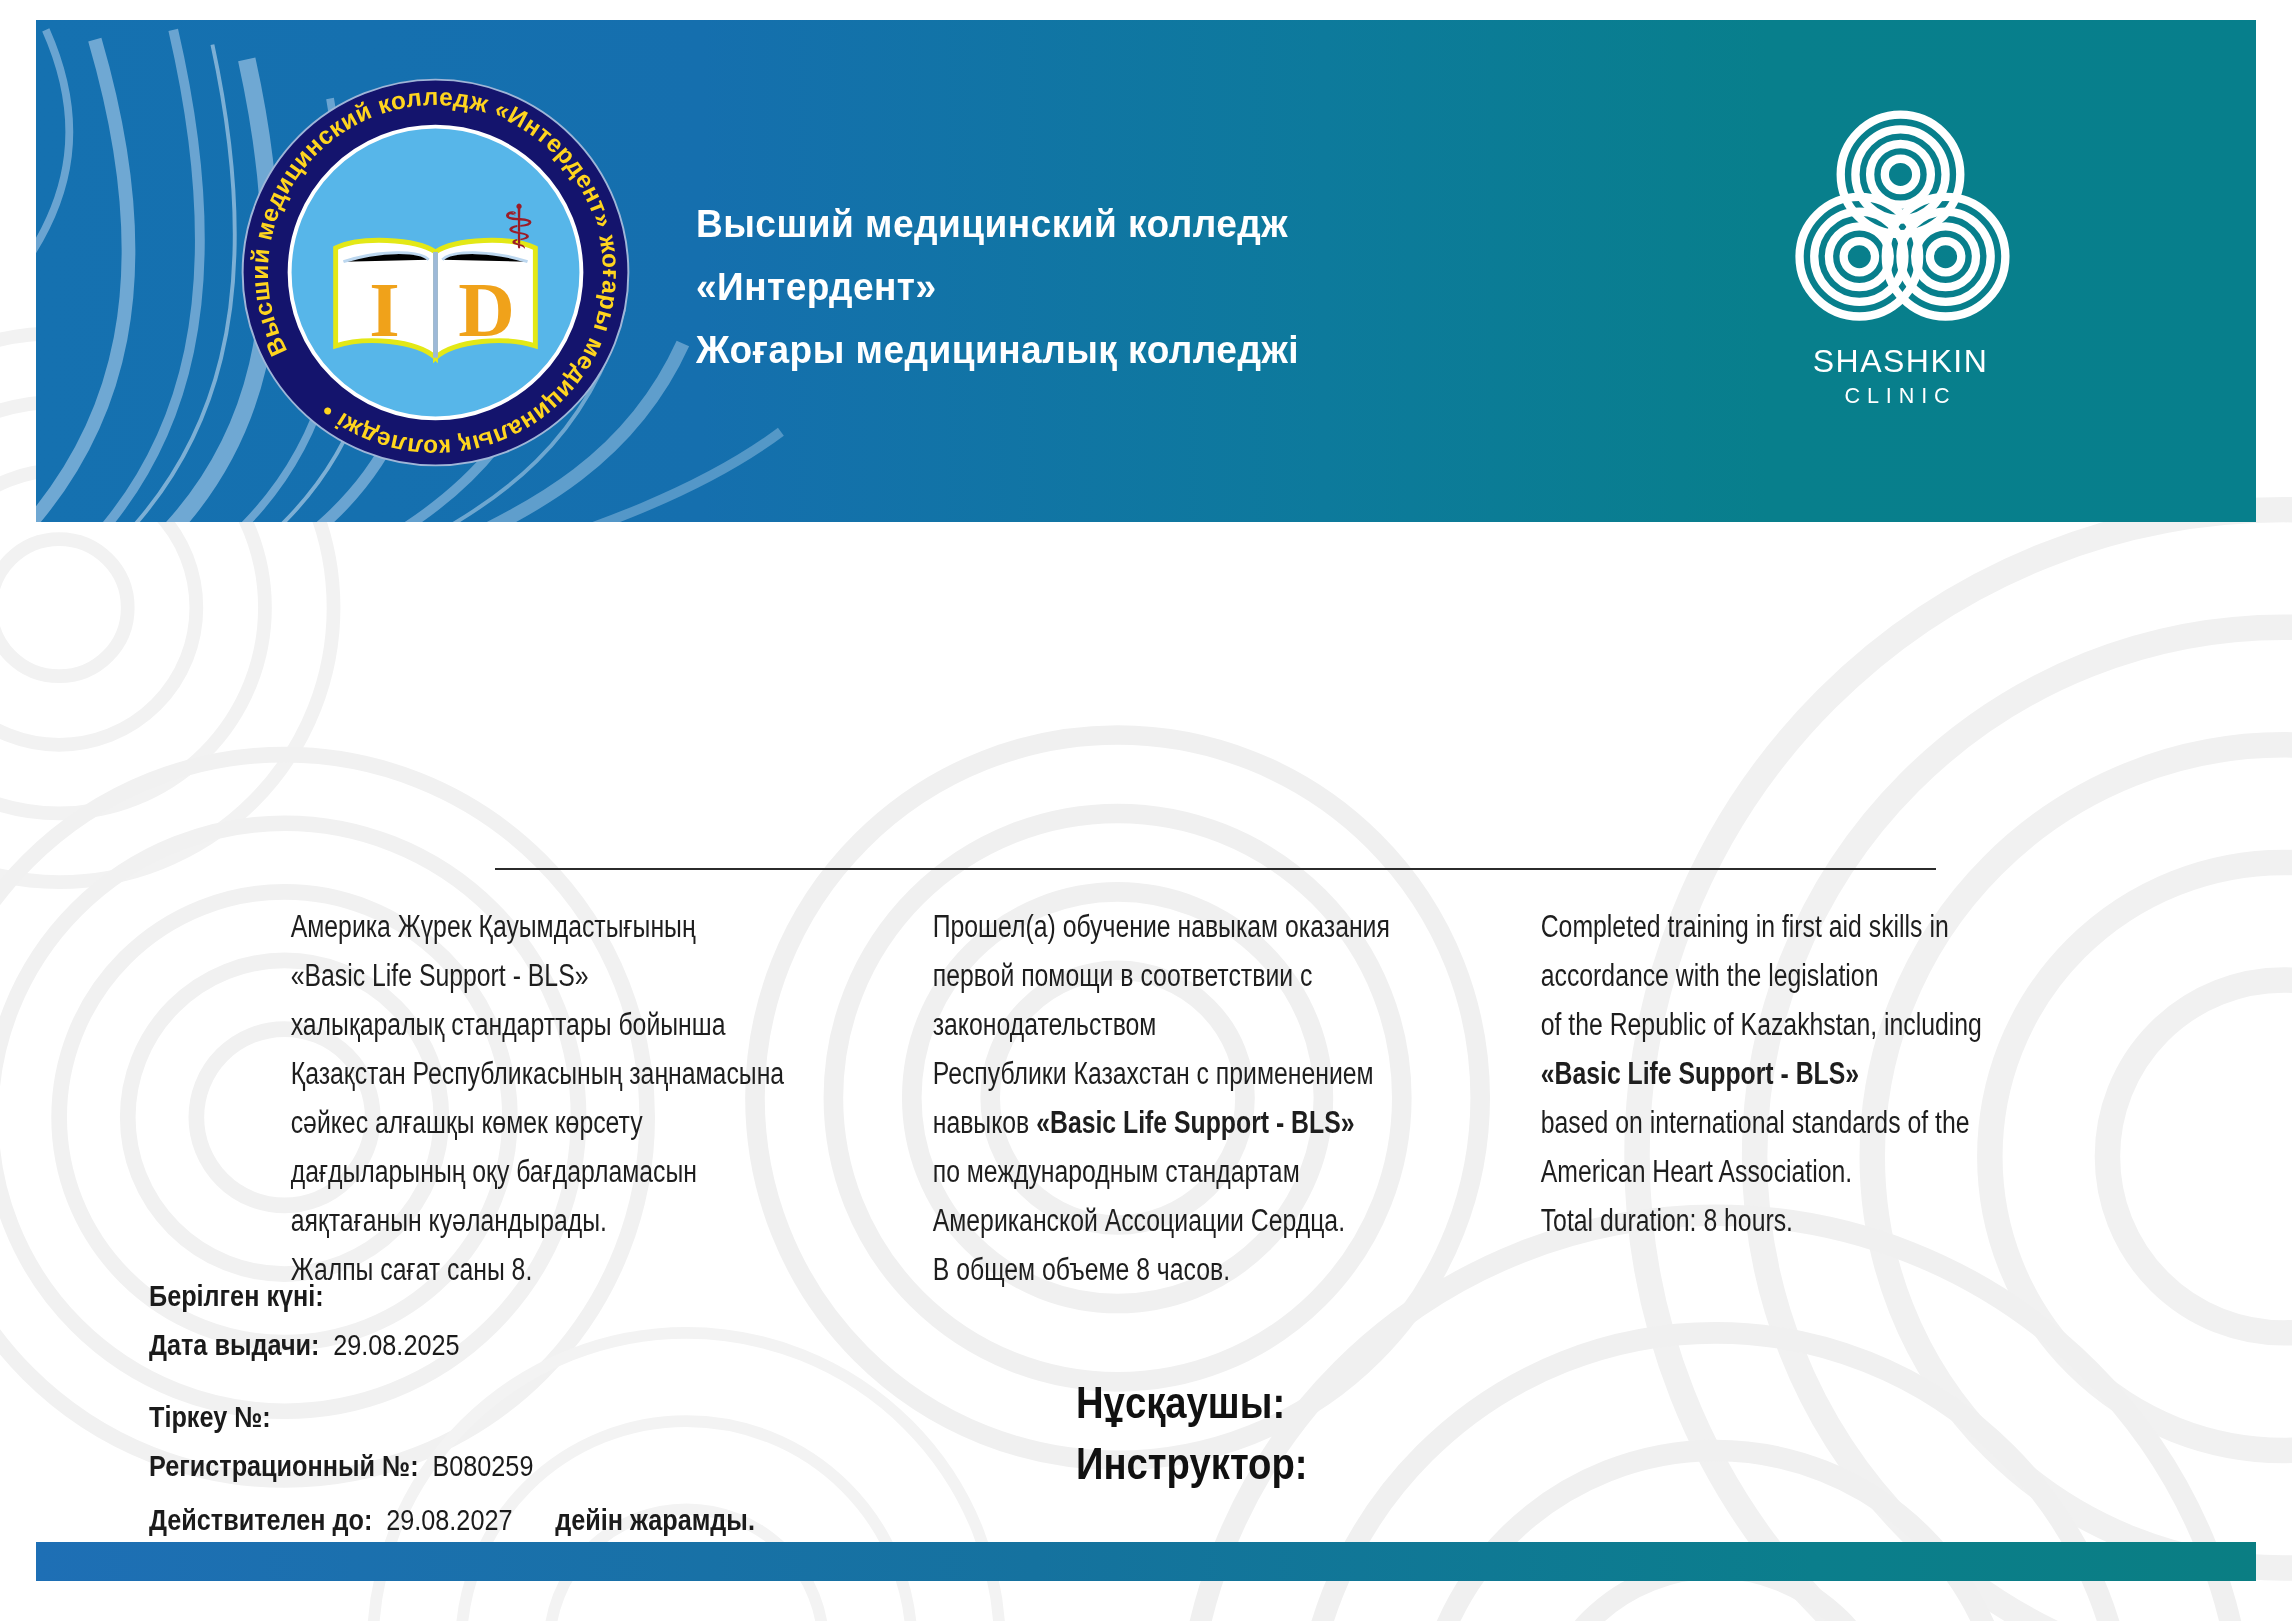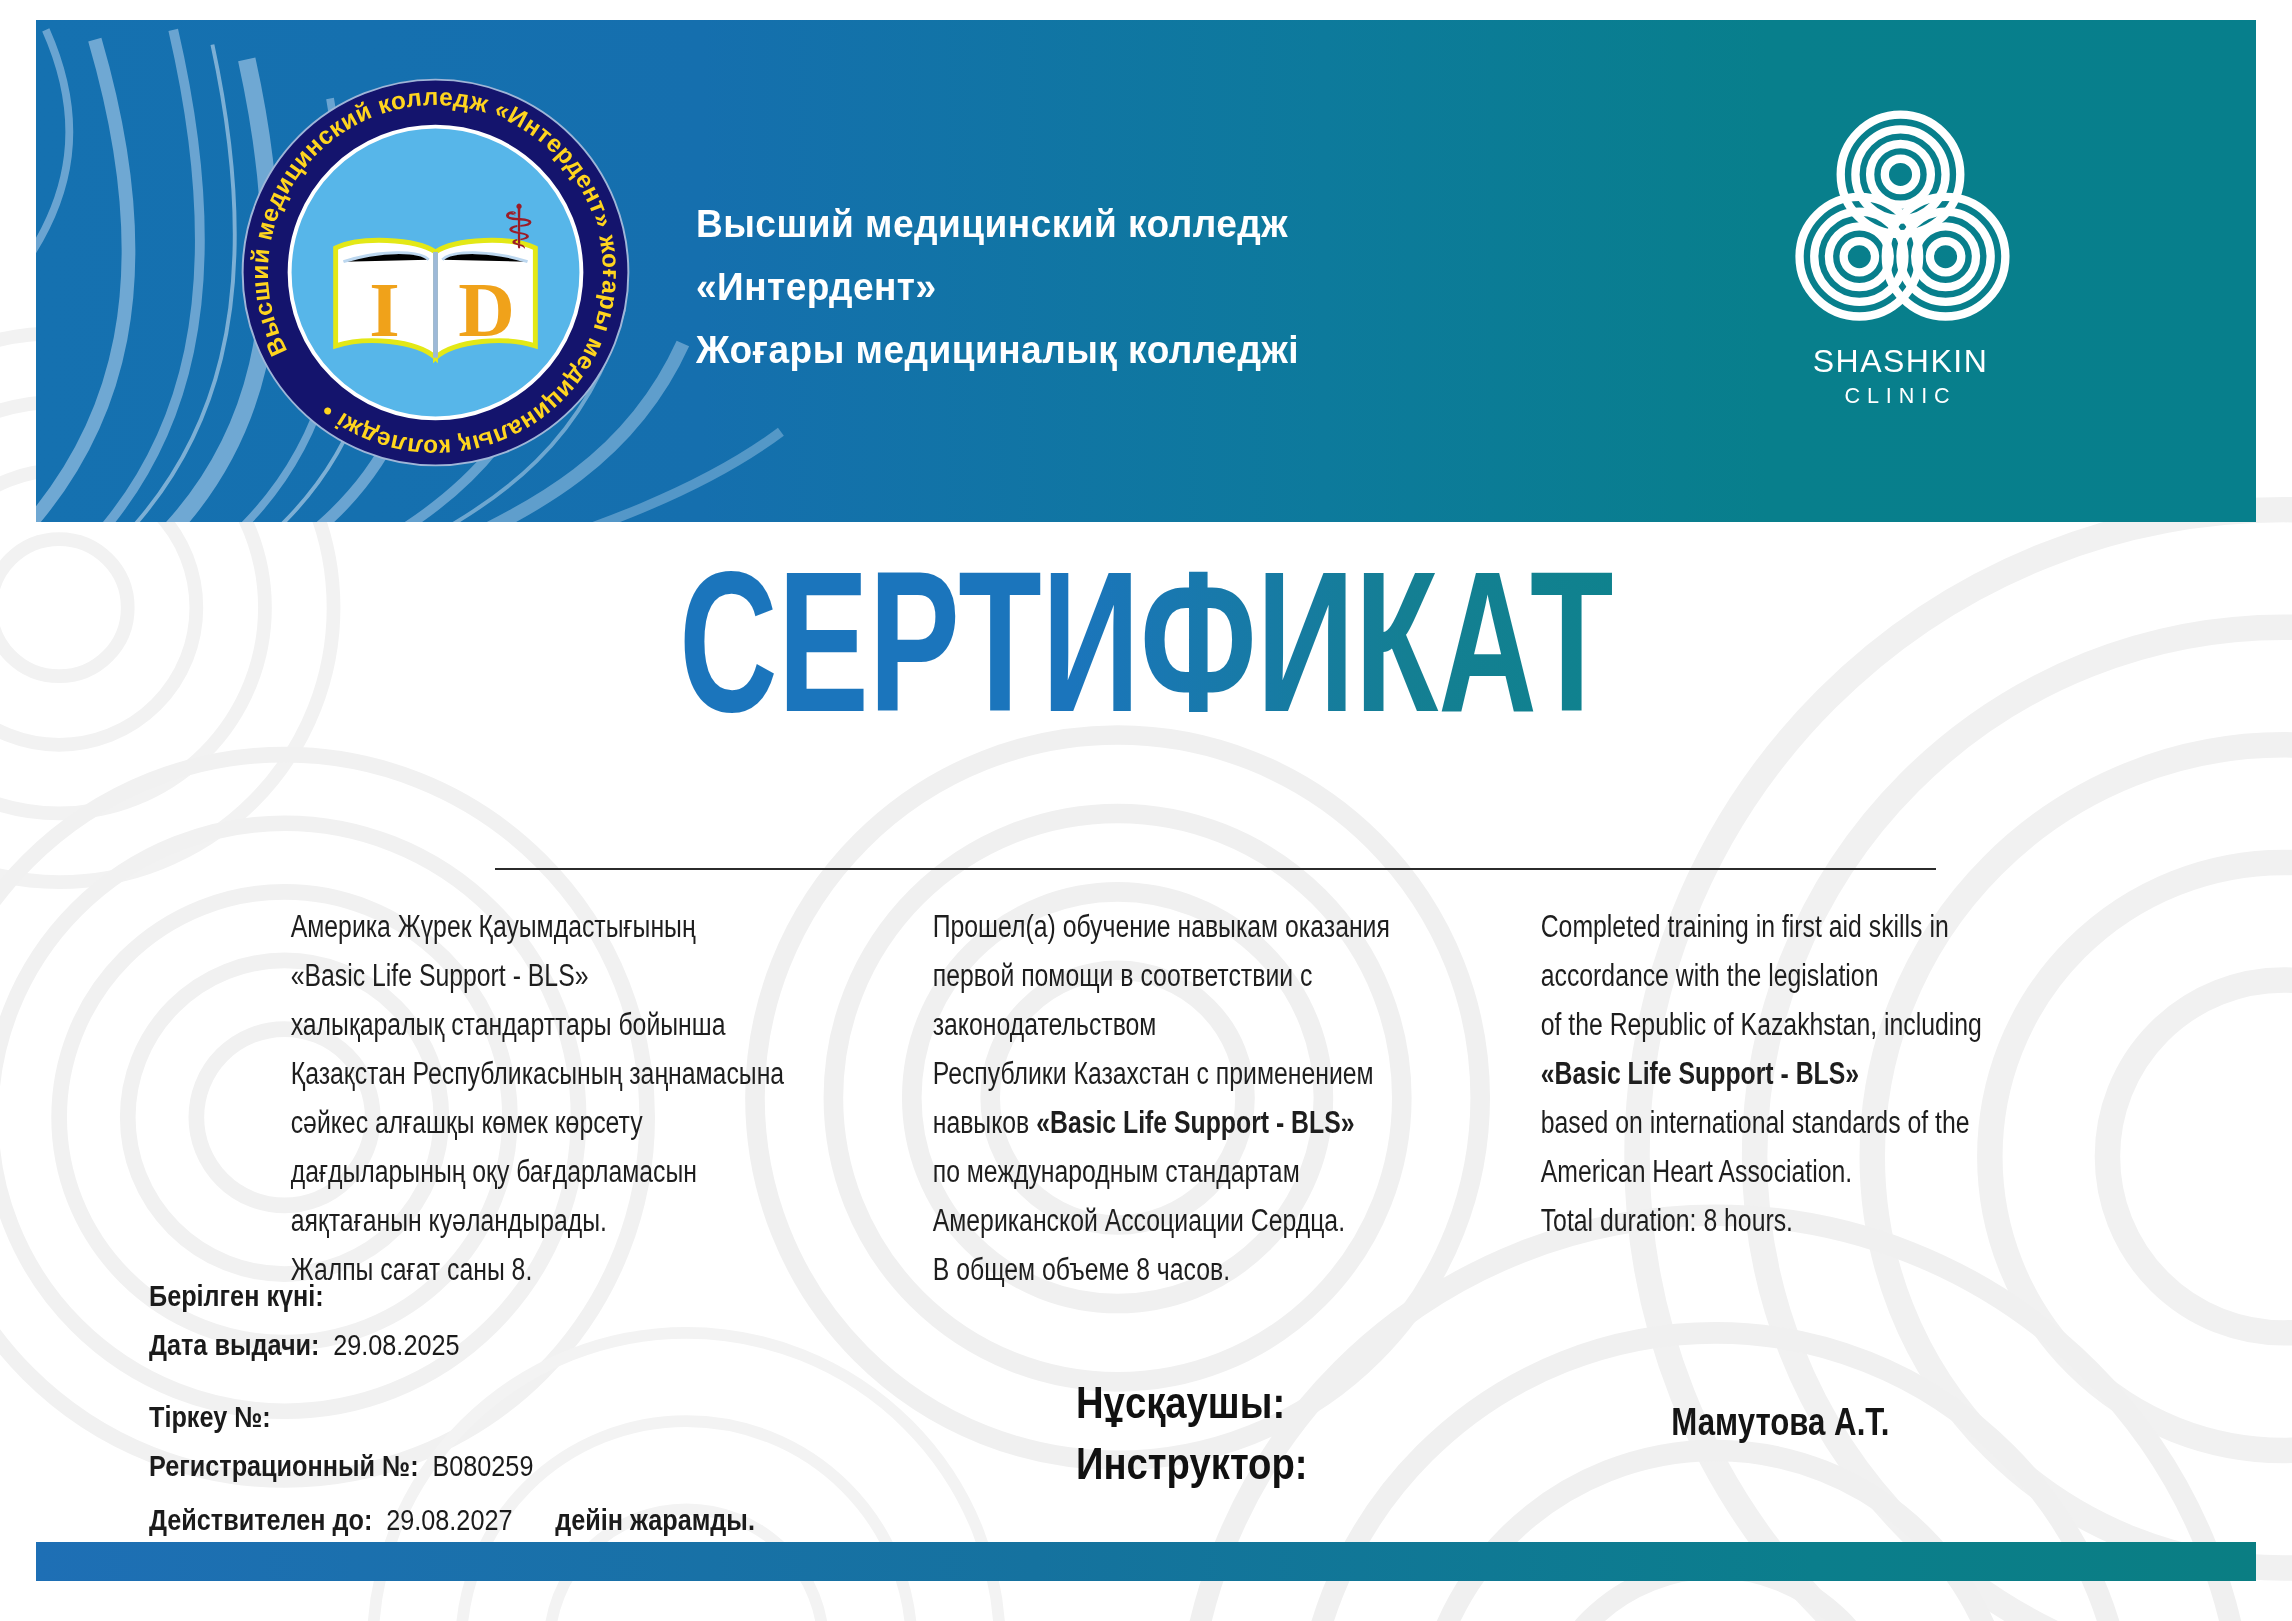--- a/index.html
+++ b/index.html
@@ -172,23 +172,20 @@
             <circle cx="171" cy="164" r="31"></circle>
           <circle cx="171" cy="164" r="46"></circle>
             <circle cx="171" cy="164" r="61"></circle>
         </g>
       </svg>
       <div class="clinic-name">SHASHKIN</div>
       <div class="clinic-sub">CLINIC</div>
     </div>
   </div>
 
-  <div class="title">
-    <span>СЕРТИФИКАТ</span>
-  </div>
 
   <div class="name-underline"></div>
 
   <div class="col col-kk">
     <div class="col-inner">
       <p>Америка Жүрек Қауымдастығының</p>
       <p>«Basic Life Support - BLS»</p>
       <p>халықаралық стандарттары бойынша</p>
       <p>Қазақстан Республикасының заңнамасына</p>
       <p>сәйкес алғашқы көмек көрсету</p>
@@ -240,20 +237,17 @@
   <div class="detail" style="top:1503px">
     <span class="lbl">Действителен до:</span>
     <span class="val">29.08.2027</span>
     <span class="suffix">дейін жарамды.</span>
   </div>
 
   <div class="instructor">
     <div>Нұсқаушы:</div>
     <div>Инструктор:</div>
   </div>
-  <div class="signature">
-    <span>Мамутова А.Т.</span>
-  </div>
 
   <div class="footer-bar"></div>
 
 </div>
 
 
 </body></html>

